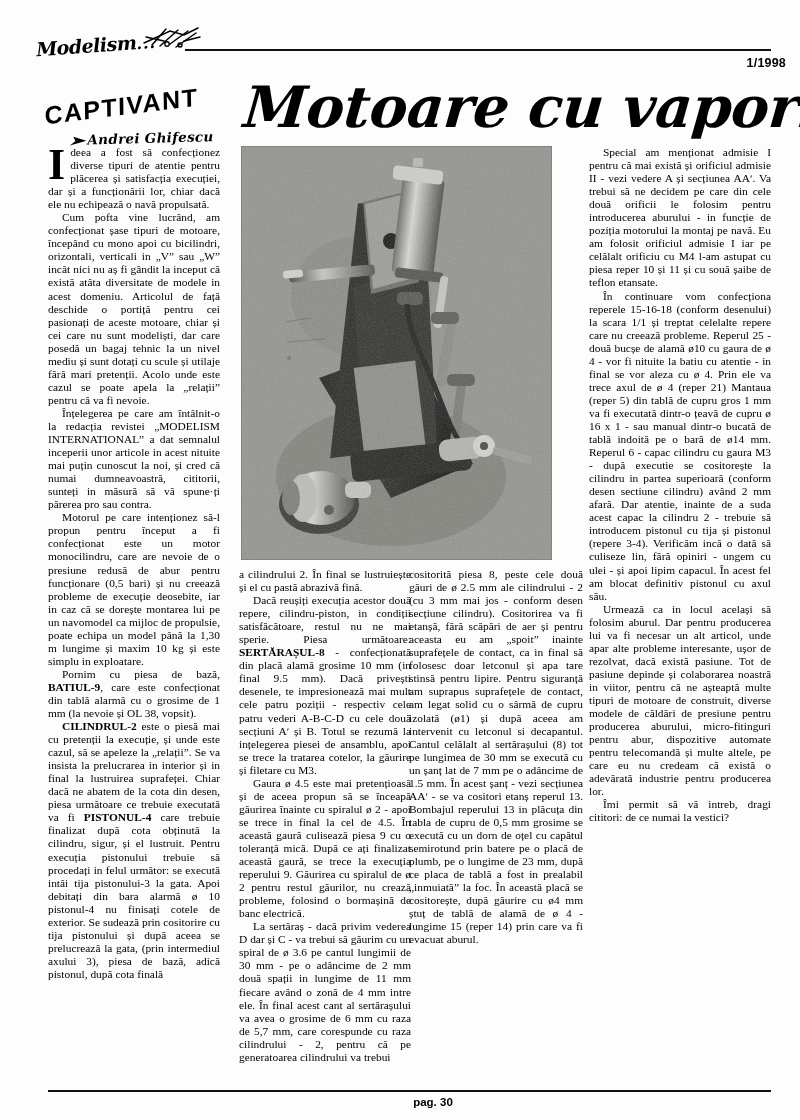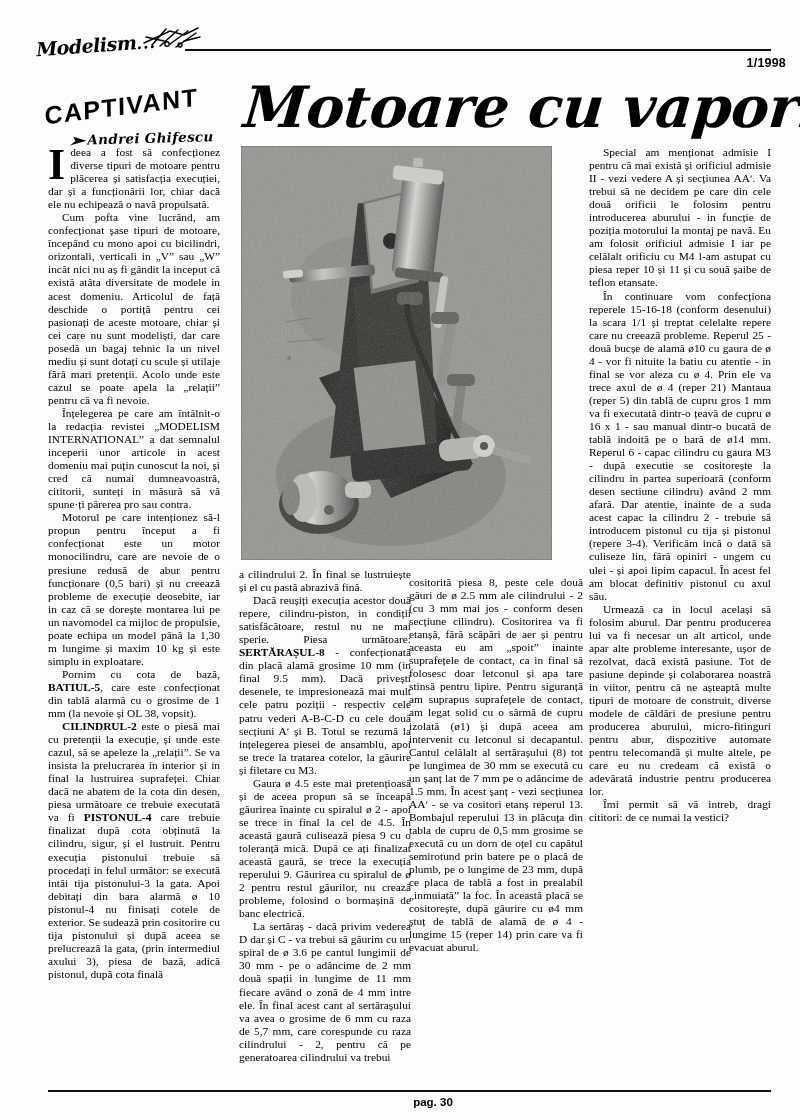--- a/index.html
+++ b/index.html
@@ -128,21 +128,21 @@
     position: absolute;
     top: 146px;
     font-size: 11.4px;
     line-height: 13.05px;
     text-align: justify;
     text-justify: inter-word;
     hyphens: manual;
   }
   #col1 { left: 48px;  width: 172px; }
   #col2 { left: 239px; width: 172px; top: 568px; }
-  #col3 { left: 409px; width: 174px; top: 568px; margin-top: 8px; }
+  #col3 { left: 409px; width: 174px; top: 568px; }
   #col4 { left: 589px; width: 182px; }
 
   .col p {
     margin: 0;
     text-indent: 14px;
   }
   .col p.noind { text-indent: 0; }
   .col b { font-weight: bold; }
 
   .dropcap {
@@ -282,25 +282,25 @@
         <path d="M46 196 L84 193"></path>
         <circle cx="48" cy="212" r="1.6" fill="#6d6d66"></circle>
       </g>
 
       <rect width="311" height="414" filter="url(#grain)" opacity="0.9"></rect>
       <rect width="311" height="414" fill="none" stroke="#6f6f6a" stroke-width="1"></rect>
     </svg>
   </div>
 
   <div class="col" id="col1">
-    <p class="noind"><span class="dropcap">I</span><span>deea a fost să confecționez diverse tipuri de motoare pentru plăcerea și satisfacția execuției, dar și a funcționării lor, chiar dacă ele nu echipează o navă propulsată.</span></p>
+    <p class="noind"><span class="dropcap">I</span><span>deea a fost să confecționez diverse tipuri de atentie pentru plăcerea și satisfacția execuției, dar și a funcționării lor, chiar dacă ele nu echipează o navă propulsată.</span></p>
     <p>Cum pofta vine lucrând, am confecționat șase tipuri de motoare, începând cu mono apoi cu bicilindri, orizontali, verticali in „V” sau „W” incât nici nu aș fi gândit la inceput că există atâta diversitate de modele in acest domeniu. Articolul de față deschide o portiță pentru cei pasionați de aceste motoare, chiar și cei care nu sunt modeliști, dar care posedă un bagaj tehnic la un nivel mediu și sunt dotați cu scule și utilaje fără mari pretenții. Acolo unde este cazul se poate apela la „relații” pentru că va fi nevoie.</p>
-    <p>Înțelegerea pe care am întâlnit-o la redacția revistei „MODELISM INTERNATIONAL” a dat semnalul inceperii unor articole in acest domeniu mai puțin cunoscut la noi, și cred că numai dumneavoastră, cititorii, sunteți in măsură să vă  spune·ți părerea pro sau contra.</p>
+    <p>Înțelegerea pe care am întâlnit-o la redacția revistei „MODELISM INTERNATIONAL” a dat semnalul inceperii unor articole in acest nituite mai puțin cunoscut la noi, și cred că numai dumneavoastră, cititorii, sunteți in măsură să vă  spune·ți părerea pro sau contra.</p>
     <p>Motorul pe care intenționez să-l propun pentru început a fi confecționat este un motor monocilindru, care are nevoie de o presiune redusă de abur pentru funcționare (0,5 bari) și nu creează probleme de execuție deosebite, iar in caz că se dorește montarea lui pe un navomodel ca mijloc de propulsie, poate echipa un model până la 1,30 m lungime și maxim 10 kg și este simplu in exploatare.</p>
-    <p><span>Pornim cu cota de bază, </span><b>BATIUL-5</b><span>, care este confecționat din tablă alarmă cu o grosime de 1 mm (la nevoie și OL 38, vopsit).</span></p>
+    <p><span>Pornim cu piesa de bază, </span><b>BATIUL-9</b><span>, care este confecționat din tablă alarmă cu o grosime de 1 mm (la nevoie și OL 38, vopsit).</span></p>
     <p><b>CILINDRUL-2</b><span> este o piesă mai cu pretenții la execuție, și unde este cazul, să se apeleze la „relații”. Se va insista la prelucrarea in interior și in final la lustruirea suprafeței. Chiar dacă ne abatem de la cota din desen, piesa următoare ce trebuie executată va fi </span><b>PISTONUL-4</b><span> care trebuie finalizat după cota obținută la cilindru, sigur, și el lustruit. Pentru execuția pistonului trebuie să procedați in felul următor: se execută intâi tija pistonului-3 la gata. Apoi debitați din bara alarmă ø 10 pistonul-4 nu finisați cotele de exterior. Se sudează prin cositorire cu tija pistonului și după aceea se prelucrează la gata, (prin intermediul axului 3), piesa de bază, adică pistonul, după cota finală</span></p>
   </div>
 
   <div class="col" id="col2">
     <p class="noind">a cilindrului 2. În final se lustruiește și el cu pastă abrazivă fină.</p>
     <p><span>Dacă reușiți execuția acestor două repere, cilindru-piston, in condiții satisfăcătoare, restul nu ne mai sperie. Piesa următoare: </span><b>SERTĂRAȘUL-8</b><span> - confecționată din placă alamă grosime 10 mm (in final 9.5 mm). Dacă privești desenele, te impresionează mai mult cele patru poziții - respectiv cele patru vederi A-B-C-D cu cele două secțiuni Aʹ și B. Totul se rezumă la ințelegerea piesei de ansamblu, apoi se trece la tratarea cotelor, la găurire și filetare cu M3.</span></p>
     <p>Gaura ø 4.5 este mai pretențioasă și de aceea propun să se înceapă găurirea înainte cu spiralul ø 2 - apoi se trece in final la cel de 4.5. În această gaură culisează piesa 9 cu o toleranță mică. După ce ați finalizat această gaură, se trece la execuția reperului 9. Găurirea cu spiralul de ø 2 pentru restul găurilor, nu crează probleme, folosind o bormașină de banc electrică.</p>
     <p>La sertăraș - dacă privim vederea D dar și C - va trebui să găurim cu un spiral de ø 3.6 pe cantul lungimii de 30 mm - pe o adâncime de 2 mm două spații in lungime de 11 mm fiecare având o zonă de 4 mm intre ele. În final acest cant al sertărașului va avea o grosime de 6 mm cu raza de 5,7 mm, care corespunde cu raza cilindrului - 2, pentru că pe generatoarea cilindrului va trebui</p>
   </div>
 

